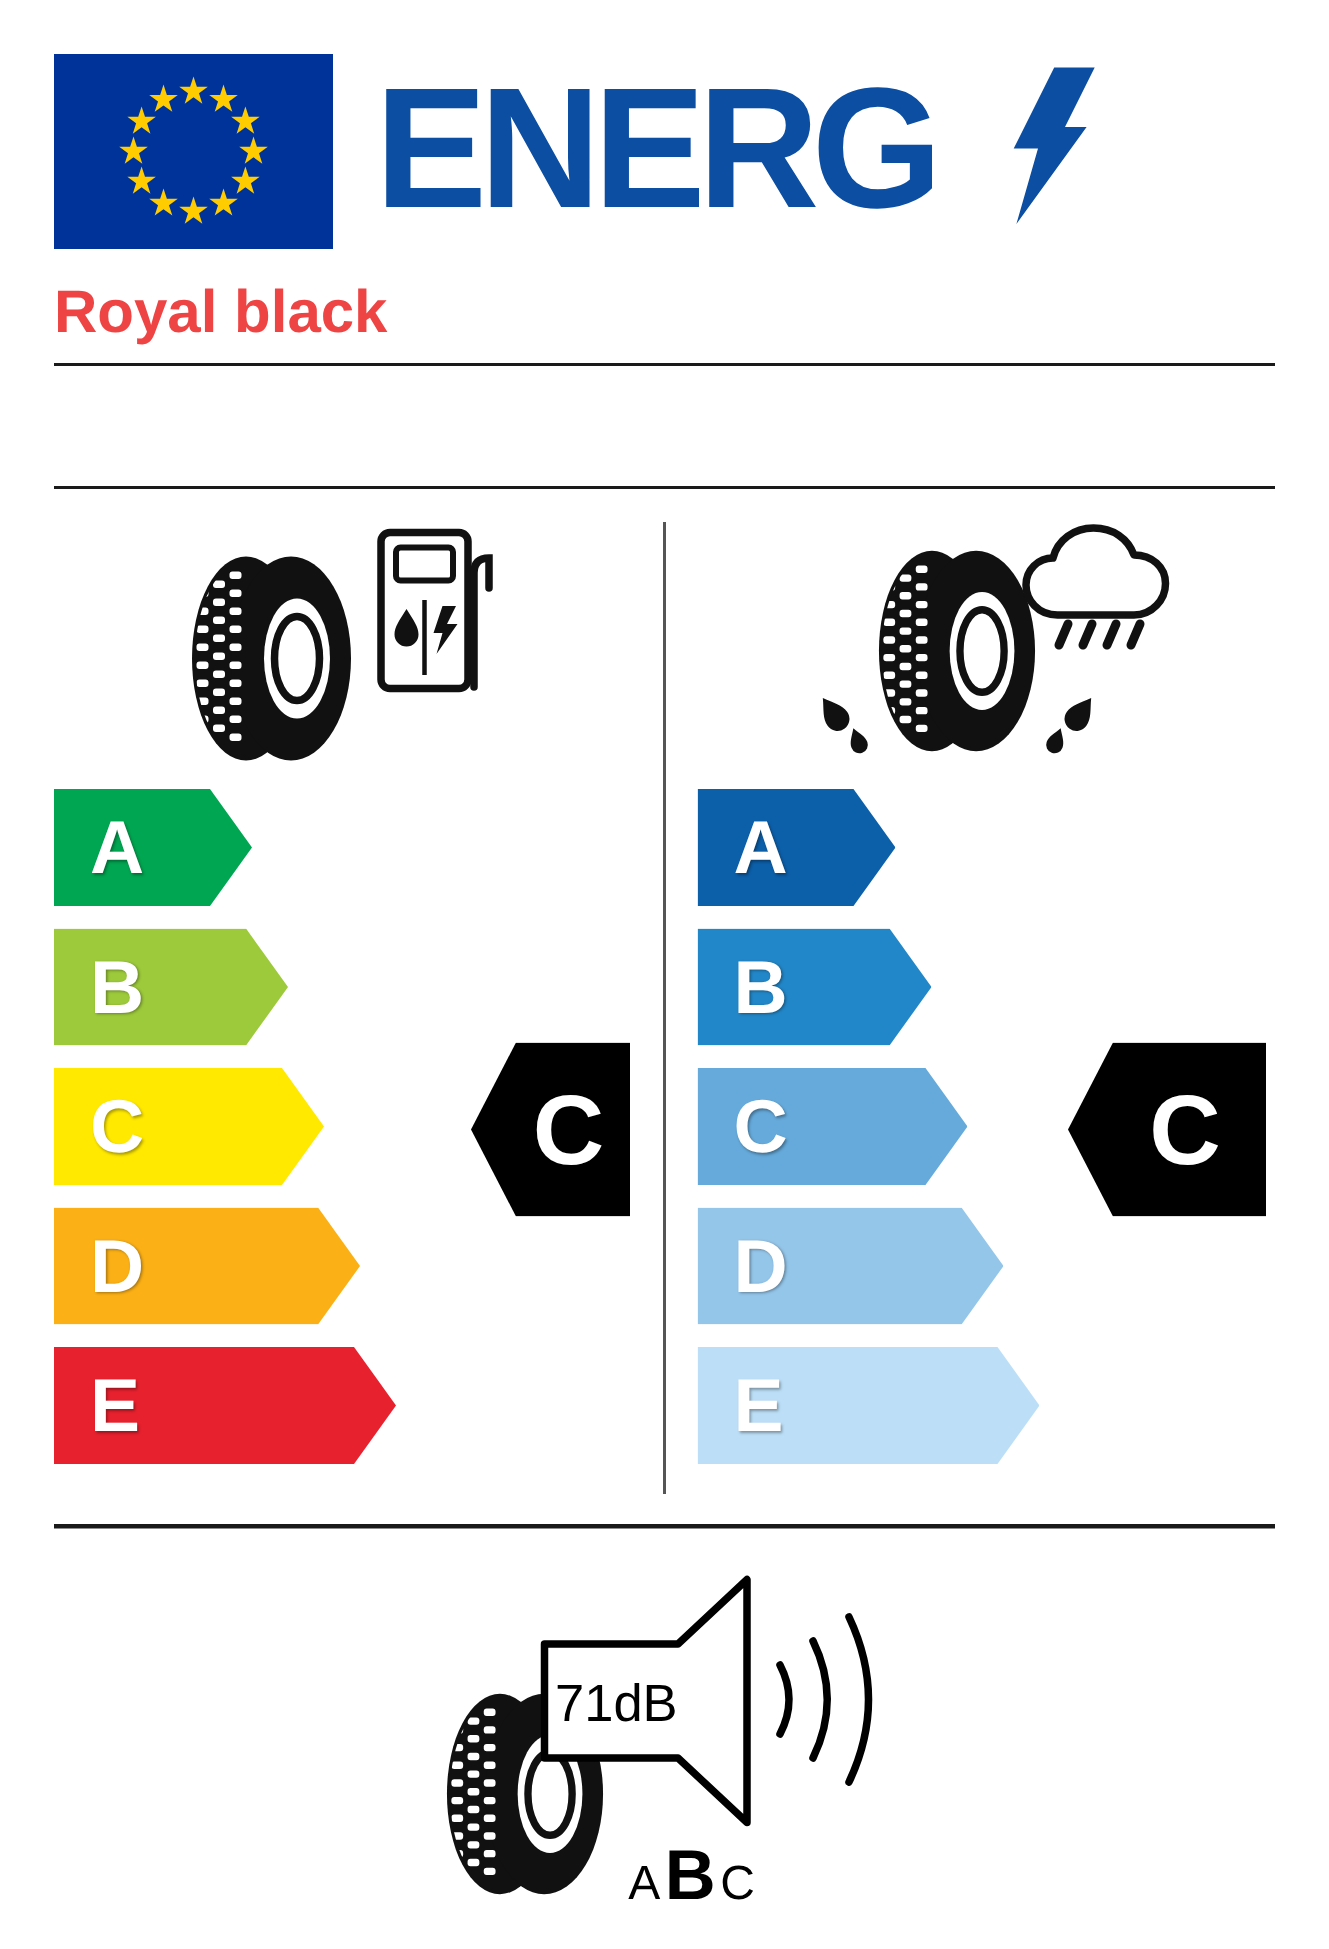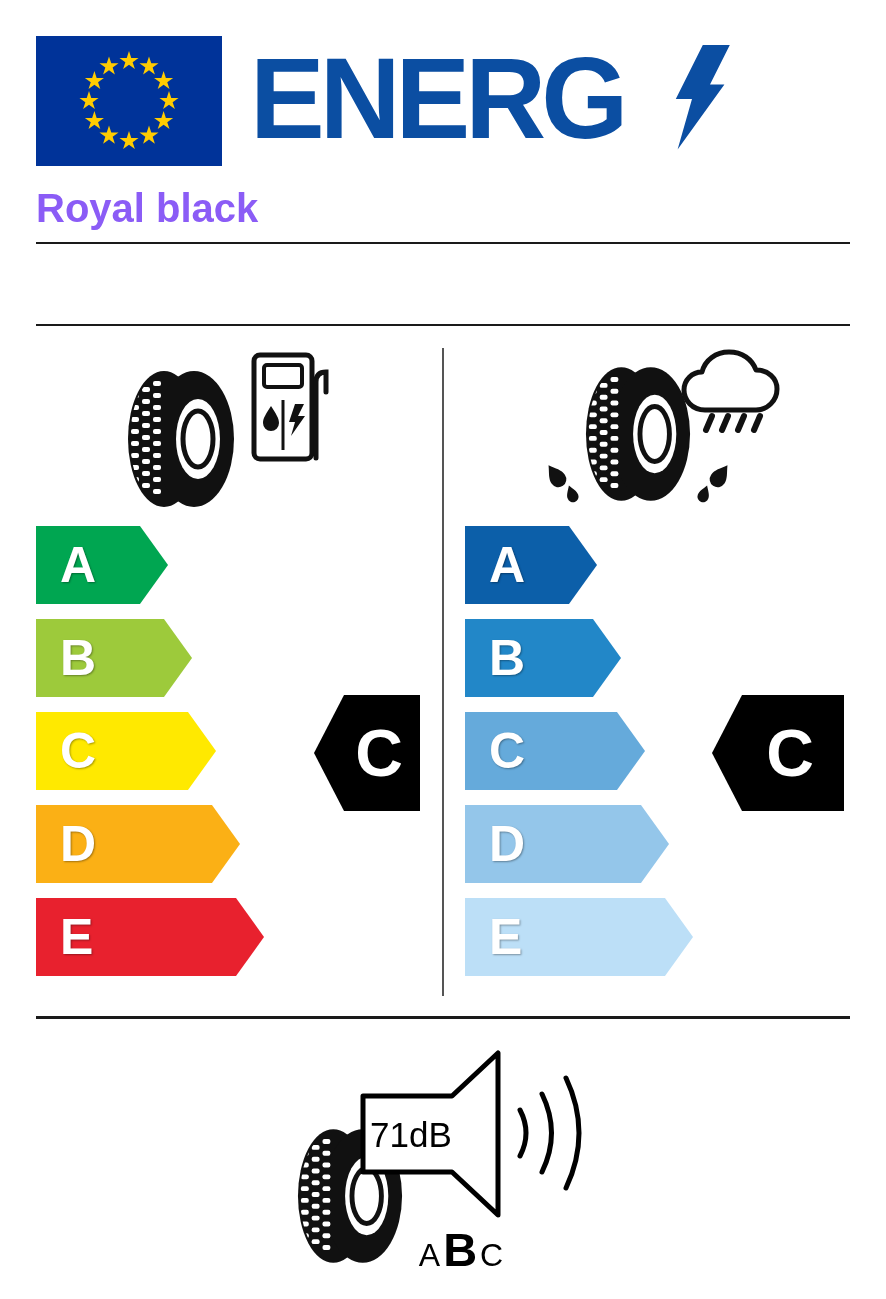--- a/index.html
+++ b/index.html
@@ -13,21 +13,21 @@
   }
   
   .flag { position:absolute; left:36px; top:36px; width:186px; height:130px; }
   .logo { position:absolute; left:250px; top:34px; height:130px; display:flex; align-items:center; }
   .logo-text {
     font-size:112px; font-weight:bold; letter-spacing:-5px; line-height:1;
     transform:scaleY(1.02);
   }
   .logo-bolt { width:72px; height:116px; margin-left:2px; }
   
-  .product-name { position:absolute; left:36px; top:186px; font-size:40px; font-weight:bold; color:#8b5cf6; }
+  .product-name { position:absolute; left:36px; top:186px; font-size:40px; font-weight:bold; color:#ef4444; }
   .rule { position:absolute; left:36px; right:36px; height:0; border-top:2px solid #1a1a1a; }
   .rule1 { top:242px; }
   .rule2 { top:324px; }
   .rule3 { top:1016px; border-top-width:3px; }
   .vdivider { position:absolute; left:442px; top:348px; width:2px; height:648px; background:#555; }
   
   .fuel-tire { position:absolute; left:126px; top:368px; width:110px; height:142px; }
   .pump-icon { position:absolute; left:250px; top:350px; width:84px; height:114px; }
   .wet-tire  { position:absolute; left:540px; top:364px; width:196px; height:150px; }
   .cloud-icon{ position:absolute; left:680px; top:348px; width:104px; height:92px; }

